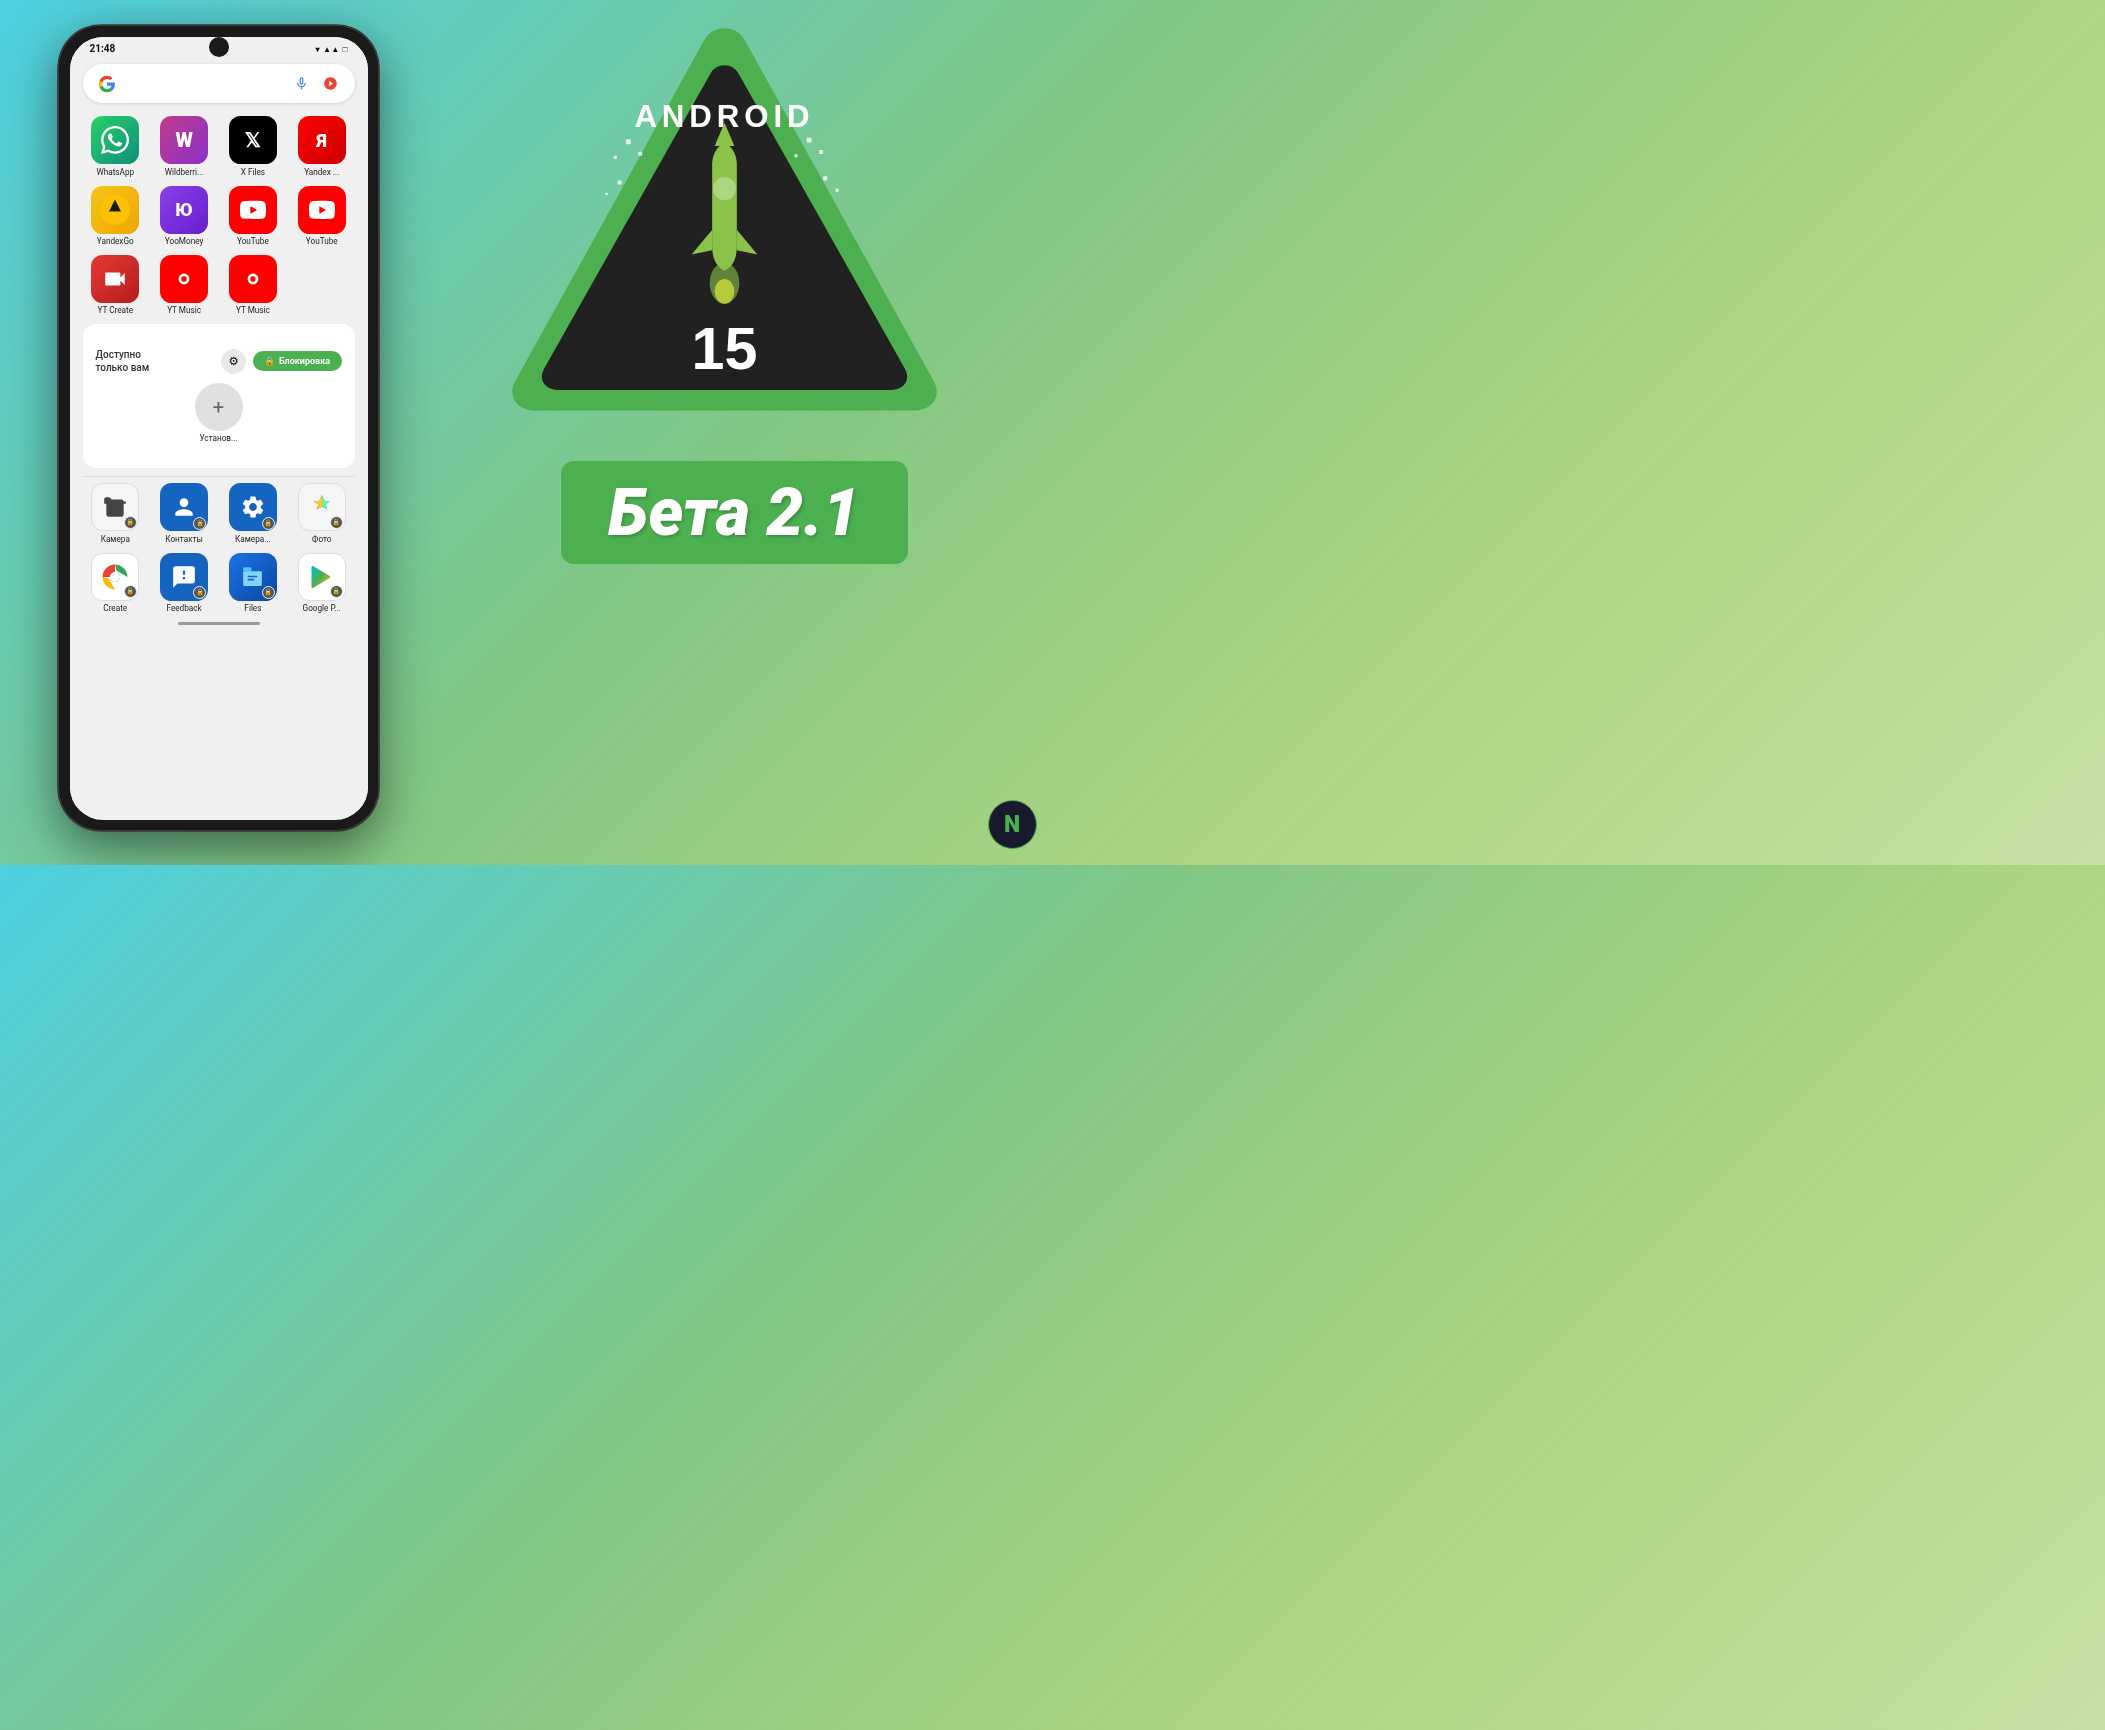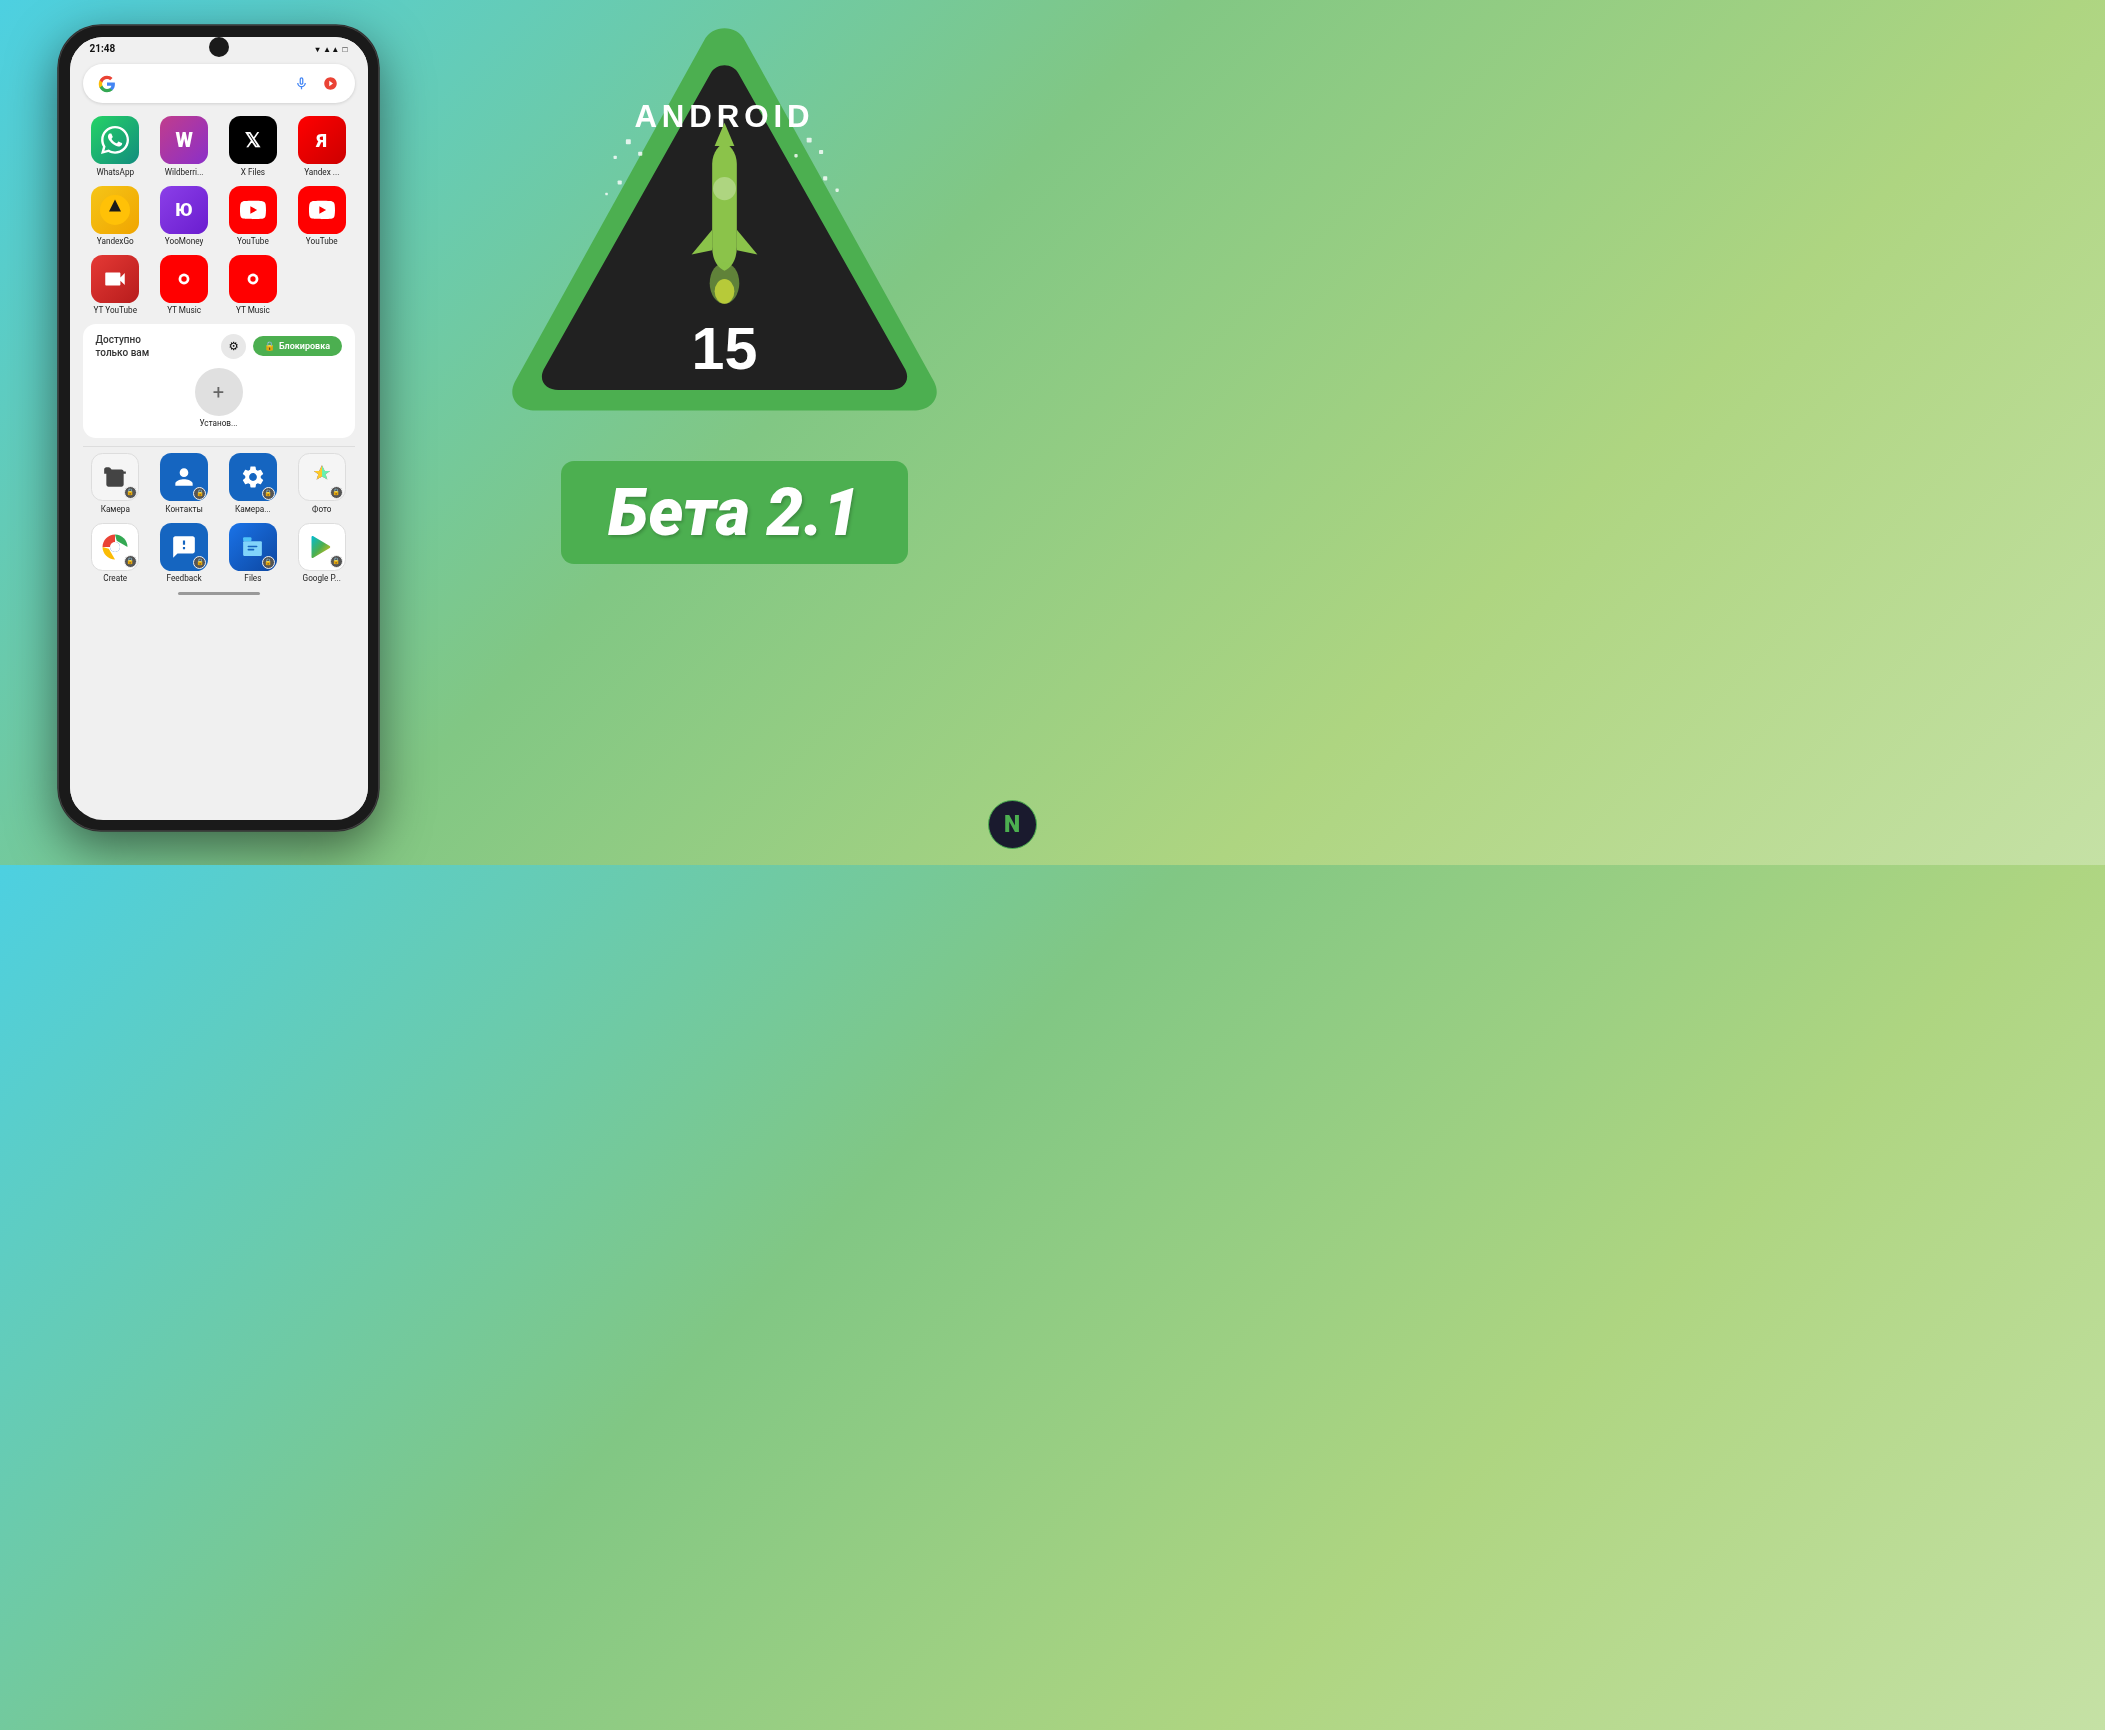--- a/index.html
+++ b/index.html
@@ -168,21 +168,21 @@
     .section-divider {
       height: 0.8px;
       background: #ddd;
       margin: 6.6px 0;
     }
 
     
     .private-section {
       background: white;
       border-radius: 13px;
-      padding: 9px 13px;
+      padding: 24px 13px;
       margin-bottom: 8.2px;
     }
     .private-header {
       display: flex;
       align-items: center;
       justify-content: space-between;
       margin-bottom: 8.2px;
     }
     .private-text {
       font-size: 10px;
@@ -421,21 +421,21 @@
           </div>
         </div>
 
         <div class="app-grid" style="grid-template-columns: repeat(4,1fr);">
           <div class="app-item">
             <div class="app-icon icon-ytcreate">
               <svg width="26" height="26" viewBox="0 0 24 24" fill="white">
                 <path d="M17 10.5V7c0-.55-.45-1-1-1H4c-.55 0-1 .45-1 1v10c0 .55.45 1 1 1h12c.55 0 1-.45 1-1v-3.5l4 4v-11l-4 4z"></path>
               </svg>
             </div>
-            <span class="app-label">YT YouTube</span>
+            <span class="app-label">YT Create</span>
           </div>
           <div class="app-item">
             <div class="app-icon icon-ytmusic">
               <svg width="26" height="26" viewBox="0 0 24 24">
                 <circle cx="12" cy="12" r="12" fill="#FF0000"></circle>
                 <circle cx="12" cy="12" r="5" fill="white"></circle>
                 <circle cx="12" cy="12" r="2.5" fill="#FF0000"></circle>
               </svg>
             </div>
             <span class="app-label">YT Music</span>

